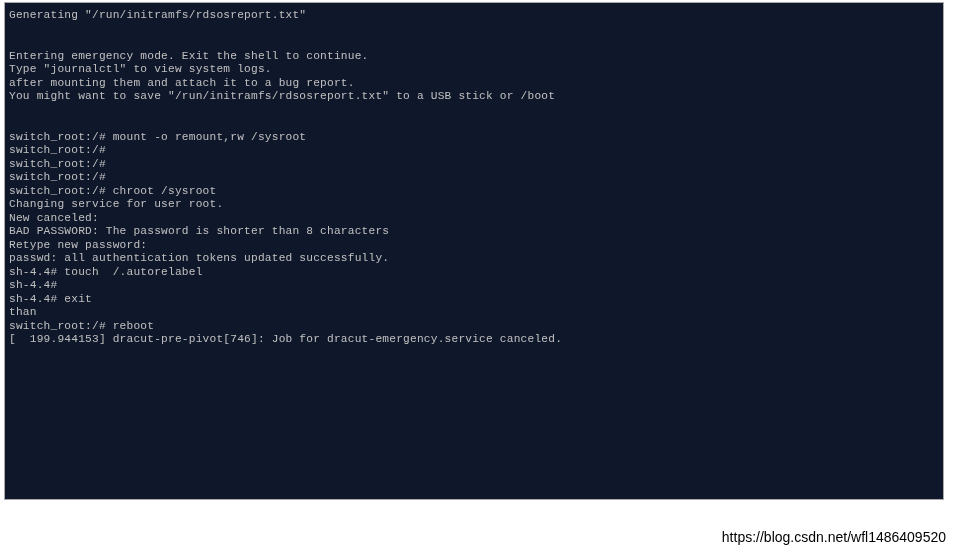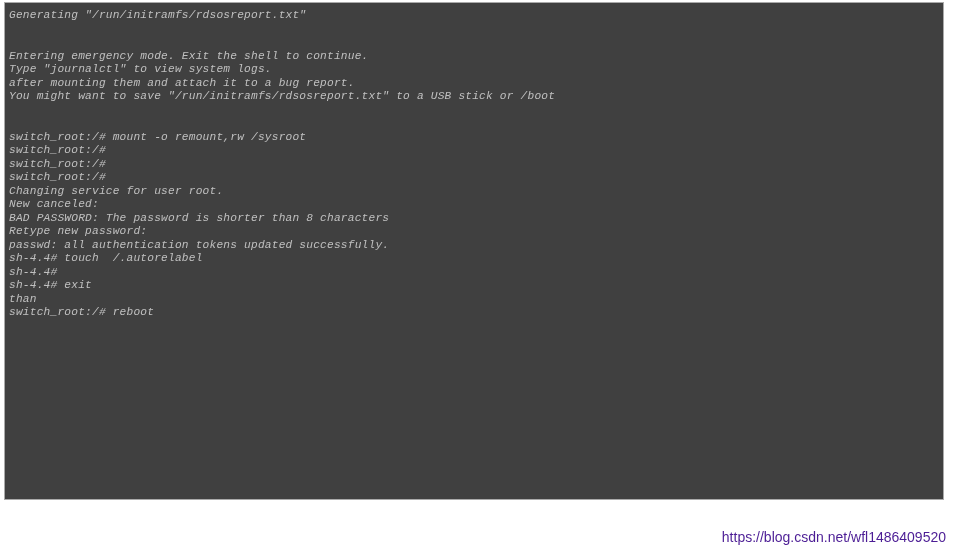--- a/index.html
+++ b/index.html
@@ -13,69 +13,70 @@
       background: #ffffff;
       font-family: "Courier New", monospace;
       position: relative;
     }
     .terminal-window {
       width: 940px;
       height: 498px;
       margin-left: 4px;
       margin-top: 2px;
       border: 1px solid #aaa;
-      background: #404040;
+      background: #0f172a;
       padding: 6px 4px;
       overflow: hidden;
-      font-style: italic;
     }
     .terminal-line {
       color: #c0c0c0;
       font-size: 11.2px;
       line-height: 13.5px;
       font-family: "Courier New", monospace;
       white-space: pre;
       letter-spacing: 0.2px;
     }
     .blank-line {
       height: 13.5px;
     }
     .watermark {
       position: absolute;
       right: 14px;
       bottom: 10px;
       font-family: Arial, sans-serif;
       font-size: 14px;
-      color: #4c1d95;
+      color: #000000;
     }
   </style>
 </head>
 <body>
 
 <div class="terminal-window">
   <div id="terminal-lines">
       <div class="terminal-line">Generating "/run/initramfs/rdsosreport.txt"</div>
       <div class="blank-line"></div>
       <div class="blank-line"></div>
       <div class="terminal-line">Entering emergency mode. Exit the shell to continue.</div>
       <div class="terminal-line">Type "journalctl" to view system logs.</div>
       <div class="terminal-line">after mounting them and attach it to a bug report.</div>
       <div class="terminal-line">You might want to save "/run/initramfs/rdsosreport.txt" to a USB stick or /boot</div>
       <div class="blank-line"></div>
       <div class="blank-line"></div>
       <div class="terminal-line">switch_root:/# mount -o remount,rw /sysroot</div>
       <div class="terminal-line">switch_root:/#</div>
       <div class="terminal-line">switch_root:/#</div>
       <div class="terminal-line">switch_root:/#</div>
+      <div class="terminal-line">switch_root:/# chroot /sysroot</div>
       <div class="terminal-line">Changing service for user root.</div>
       <div class="terminal-line">New canceled:</div>
       <div class="terminal-line">BAD PASSWORD: The password is shorter than 8 characters</div>
       <div class="terminal-line">Retype new password:</div>
       <div class="terminal-line">passwd: all authentication tokens updated successfully.</div>
       <div class="terminal-line">sh-4.4# touch  /.autorelabel</div>
       <div class="terminal-line">sh-4.4#</div>
       <div class="terminal-line">sh-4.4# exit</div>
       <div class="terminal-line">than</div>
       <div class="terminal-line">switch_root:/# reboot</div>
+      <div class="terminal-line">[  199.944153] dracut-pre-pivot[746]: Job for dracut-emergency.service canceled.</div>
     </div>
 </div>
 
 <div class="watermark">https://blog.csdn.net/wfl1486409520</div>
 
 </body></html>

